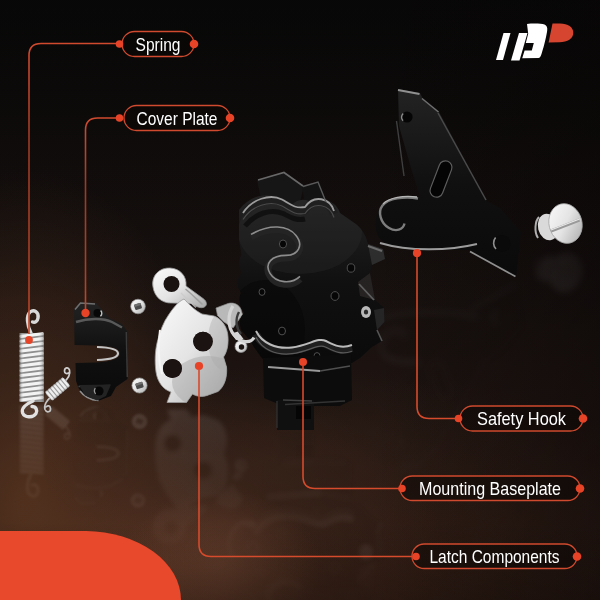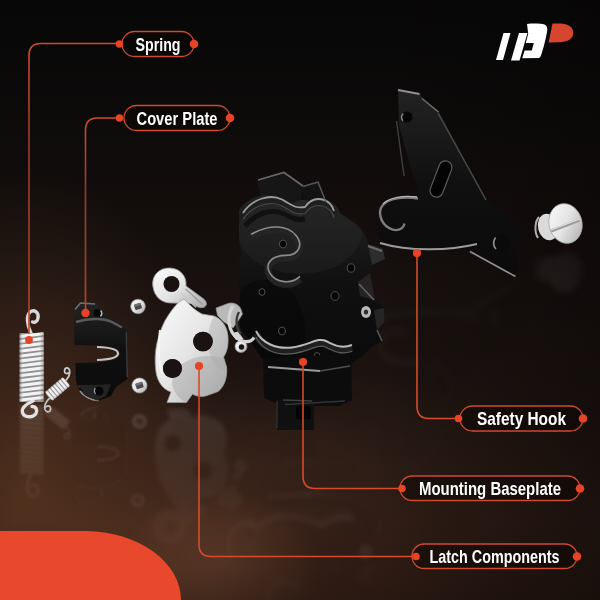--- a/index.html
+++ b/index.html
@@ -1,16 +1,16 @@
 <!DOCTYPE html>
 <html><head>
 <meta charset="utf-8">
 <style>
 html,body{margin:0;padding:0;background:#000;}
-#stage{position:relative;width:600px;height:600px;overflow:hidden;font-family:"Liberation Sans",sans-serif;font-weight:bold;}
+#stage{position:relative;width:600px;height:600px;overflow:hidden;font-family:"Liberation Sans",sans-serif;}
 svg{display:block;}
 </style>
 </head>
 <body>
 <div id="stage">
 <svg width="600" height="600" viewBox="0 0 600 600">
 <defs>
   <linearGradient id="bgv" x1="0" y1="0" x2="0" y2="1">
     <stop offset="0" stop-color="#090808"></stop>
     <stop offset="0.5" stop-color="#18110f"></stop>

